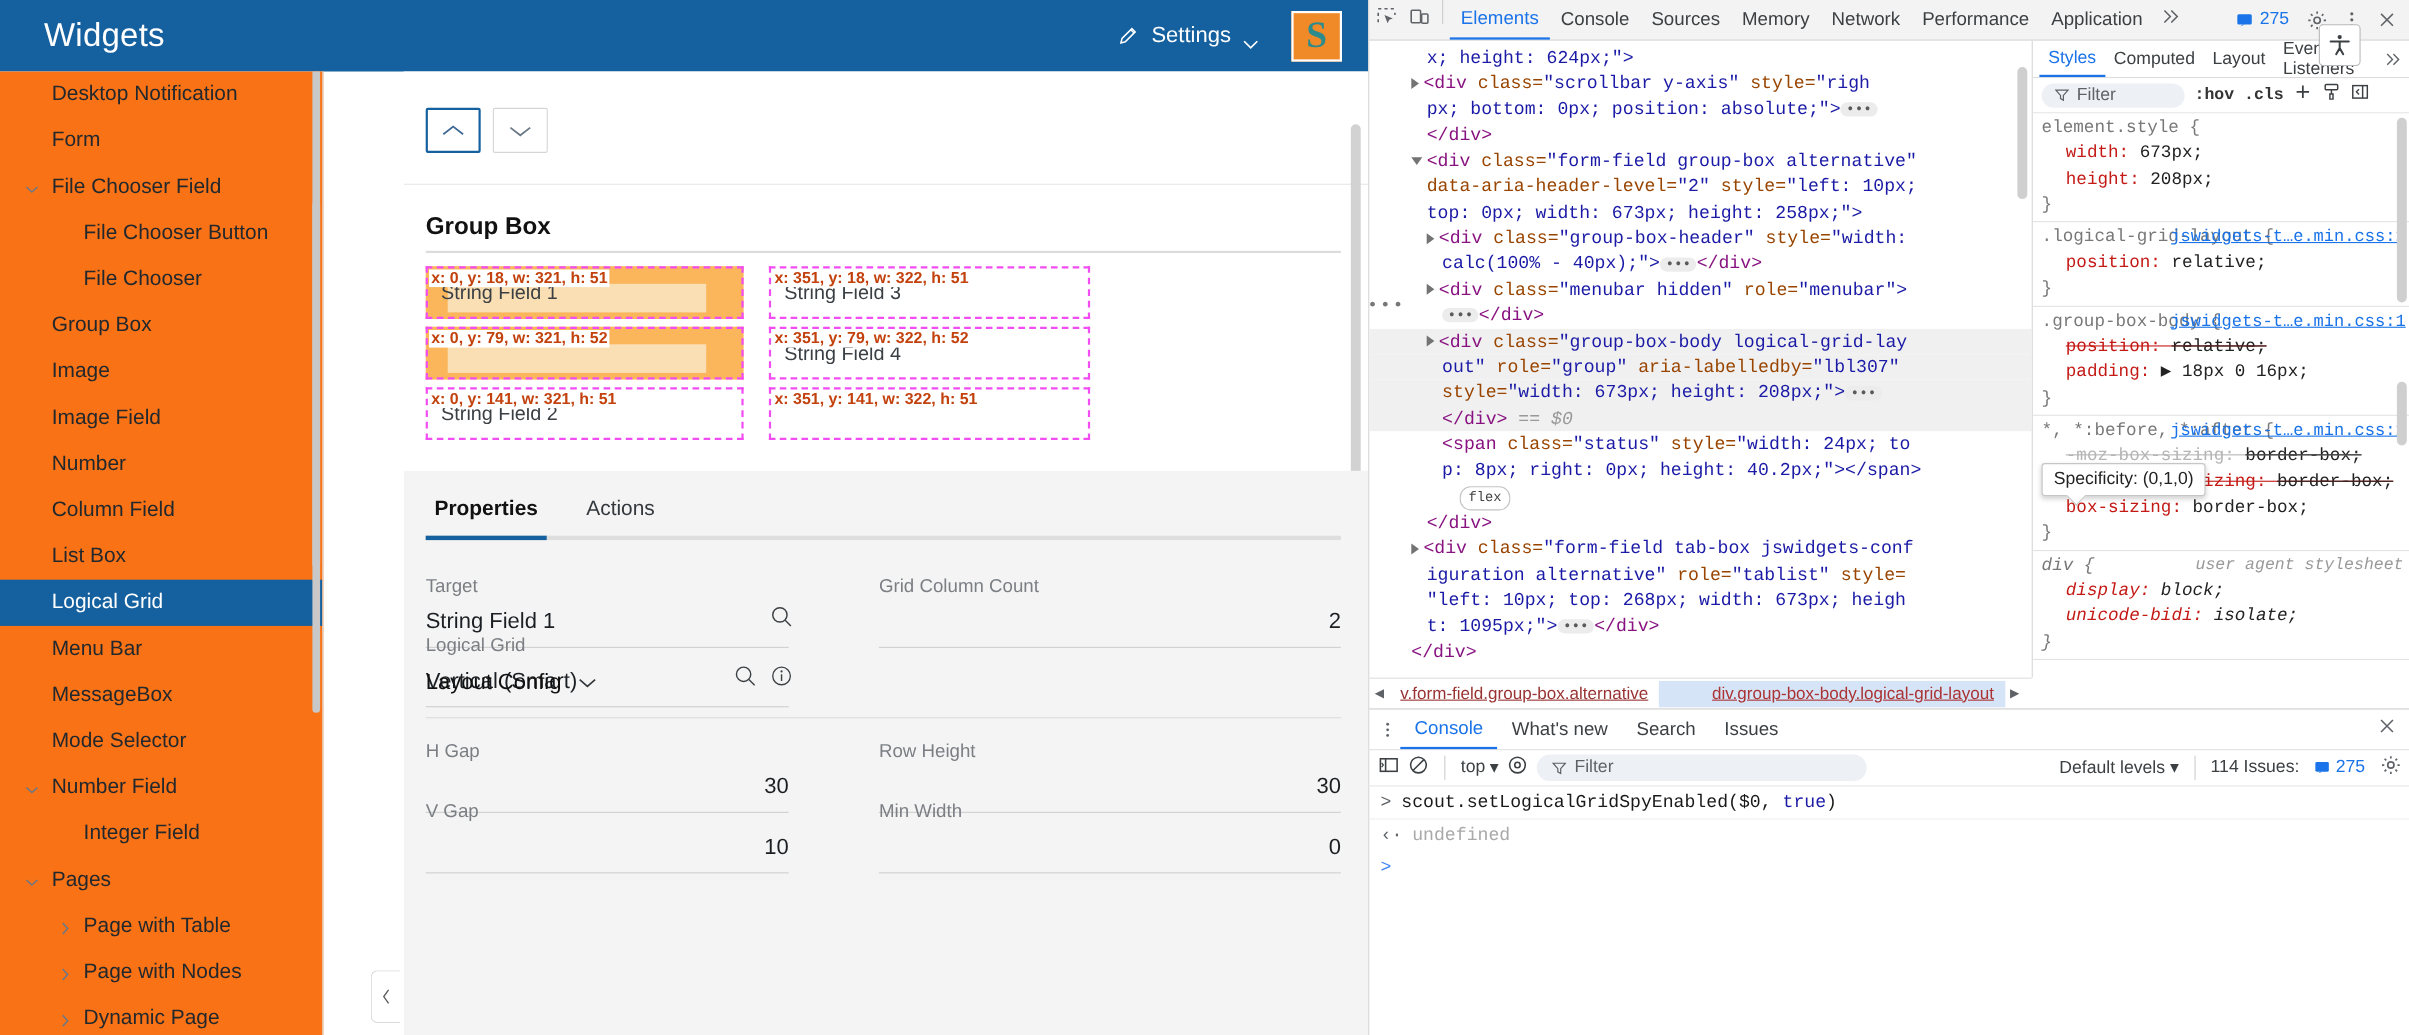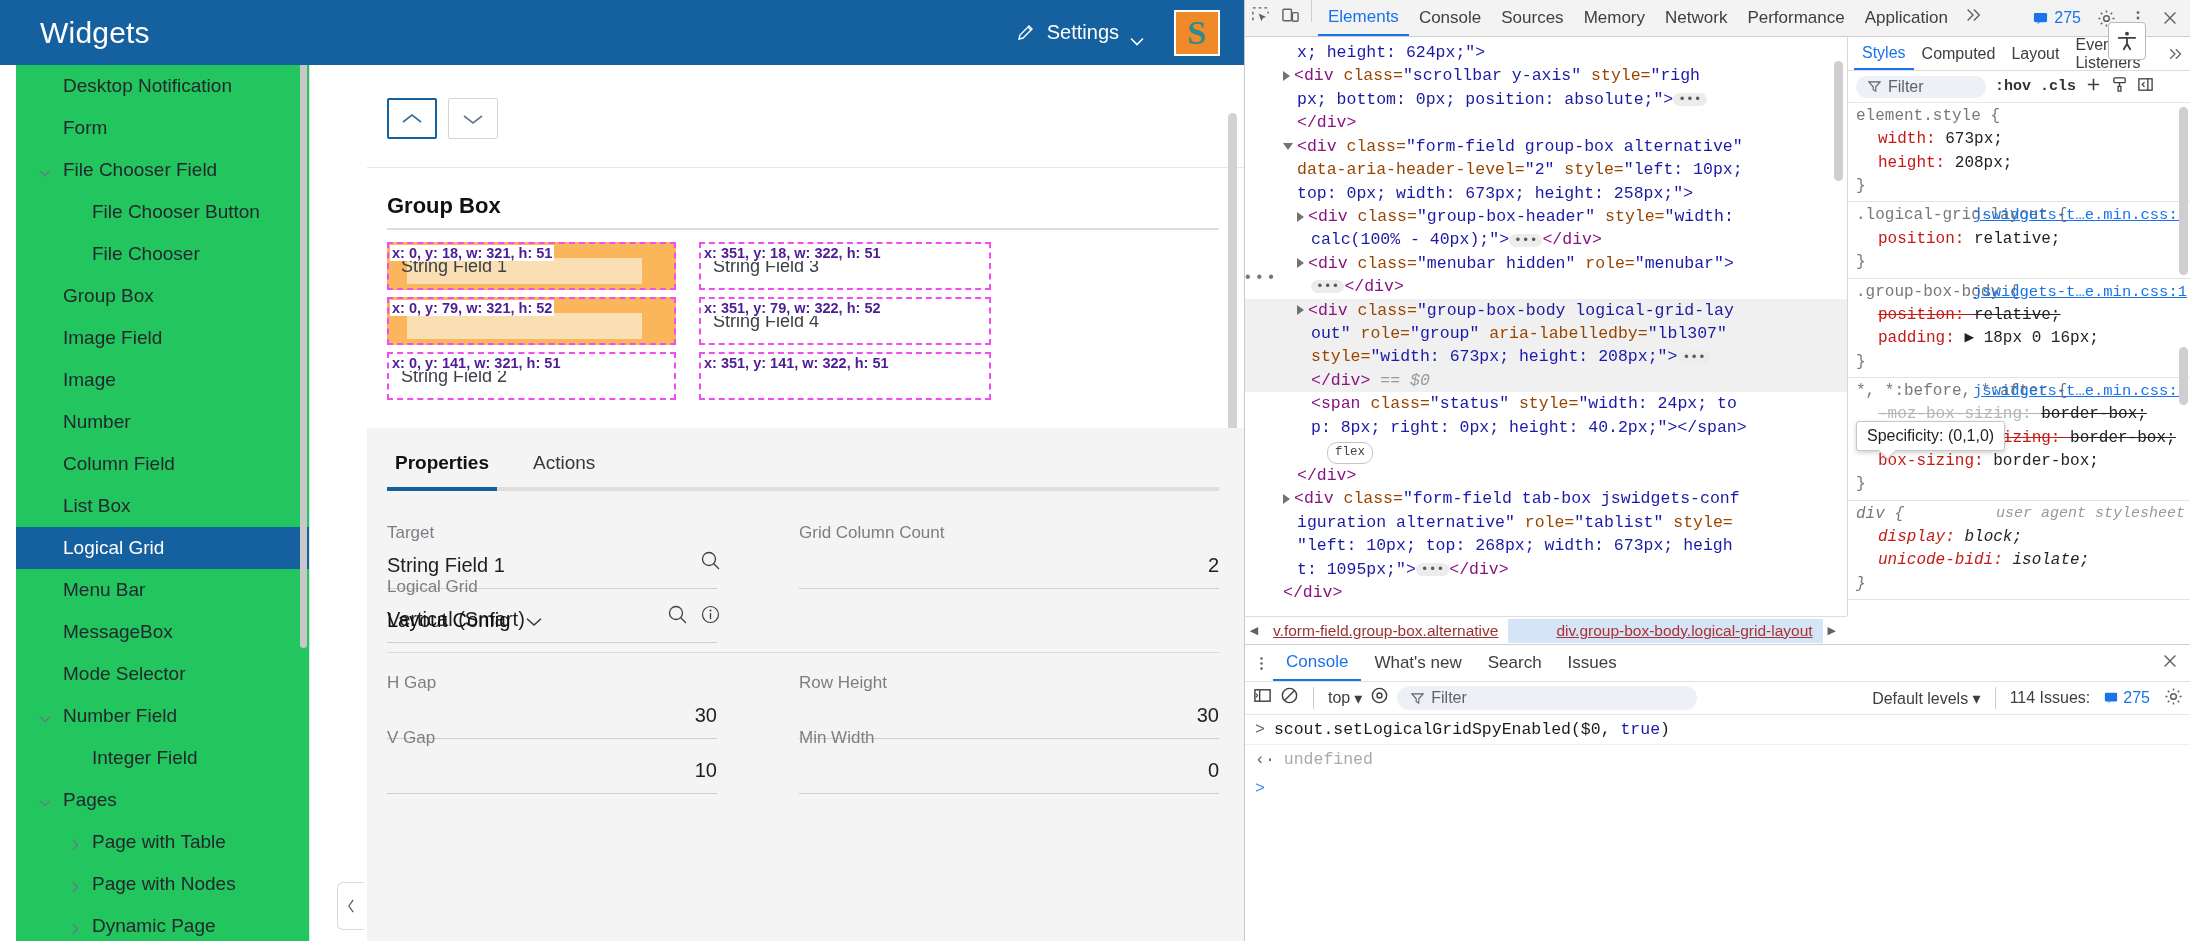--- a/index.html
+++ b/index.html
@@ -27,22 +27,22 @@
   .logo {
     width:46px; height:46px; margin-left:18px; margin-right:24px;
     background:#f08a28; border:2px solid #fff;
     display:flex; align-items:center; justify-content:center;
     font-size:34px; font-weight:bold; color:#2e8b8b;
     font-family:"Liberation Serif", serif; line-height:1;
   }
 
   
   .sidebar {
-    position:absolute; left:16px; top:65px; width:294px; height:876px;
-    background:#22c55e; overflow:hidden; border-right:1px solid #e3e3e3;
+    position:absolute; left:0; top:65px; width:294px; height:876px;
+    background:#f97316; overflow:hidden; border-right:1px solid #e3e3e3;
   }
   .nav-item {
     height:42px; display:flex; align-items:center;
     font-size:19px; color:#23282d; cursor:pointer; position:relative;
     padding-left:47px;
   }
   .nav-item .caret { position:absolute; left:22px; width:14px; height:14px; display:block; }
   .nav-item.indent1 { padding-left:76px; }
   .nav-item.indent1 .caret { left:52px; }
   .nav-item.selected { background:#15609e; color:#fff; }
@@ -72,21 +72,21 @@
 
   
   .grid-area { position:absolute; left:20px; top:177px; width:832px; height:180px; }
   .cell {
     position:absolute; border:2px dashed #f24df2; background:transparent;
   }
   .cell.hl { background:#fbb55a; border-color:#f24df2; }
   .cell .inner-hl { position:absolute; left:18px; top:14px; width:auto; right:32px; bottom:4px; background:#fbdfb4; }
   .badge {
     position:absolute; left:1px; top:1px; background:#fff;
-    font-size:14.5px; font-weight:bold; color:#4c1d95; padding:0 2px; white-space:nowrap; z-index:3;
+    font-size:14.5px; font-weight:bold; color:#c2410c; padding:0 2px; white-space:nowrap; z-index:3;
   }
   .cell-lbl { position:absolute; left:12px; top:12px; font-size:18px; color:#3a3f44; z-index:2; }
 
   .content-scroll { position:absolute; right:7px; top:48px; width:9px; height:330px; background:#d2d2d2; border-radius:5px; }
 
   
   .props { position:absolute; left:0; top:363px; width:877px; height:513px; background:#f4f4f4; }
   .tabs { position:absolute; left:20px; top:18px; display:flex; gap:28px; }
   .tab { font-size:19px; padding:6px 8px; cursor:pointer; color:#33383d; }
   .tab.active { font-weight:bold; color:#111; }
@@ -233,24 +233,24 @@
           <div class="nav-item indent1">
             <span>File Chooser Button</span>
           </div>
           <div class="nav-item indent1">
             <span>File Chooser</span>
           </div>
           <div class="nav-item">
             <span>Group Box</span>
           </div>
           <div class="nav-item">
+            <span>Image</span>
+          </div>
+          <div class="nav-item">
             <span>Image Field</span>
-          </div>
-          <div class="nav-item">
-            <span>Image</span>
           </div>
           <div class="nav-item">
             <span>Number</span>
           </div>
           <div class="nav-item">
             <span>Column Field</span>
           </div>
           <div class="nav-item">
             <span>List Box</span>
           </div>

